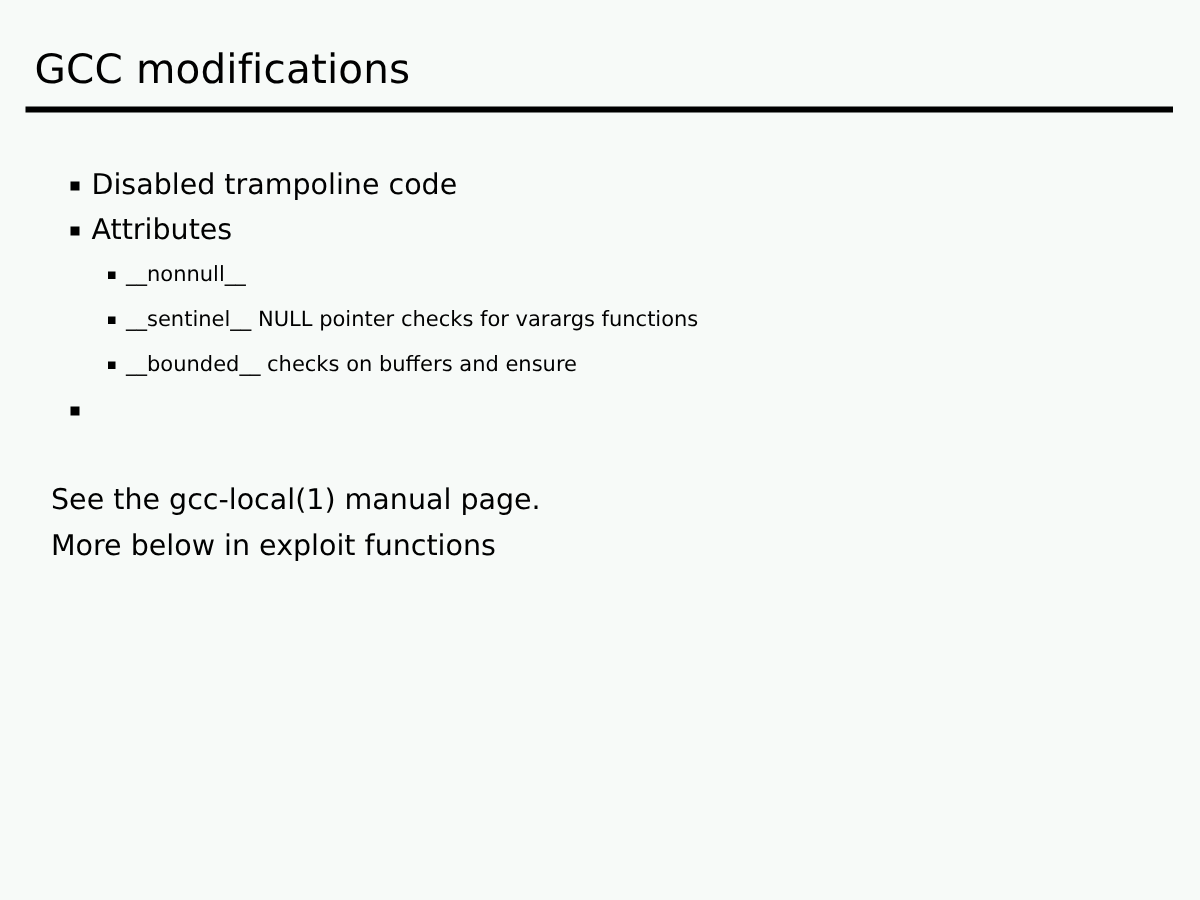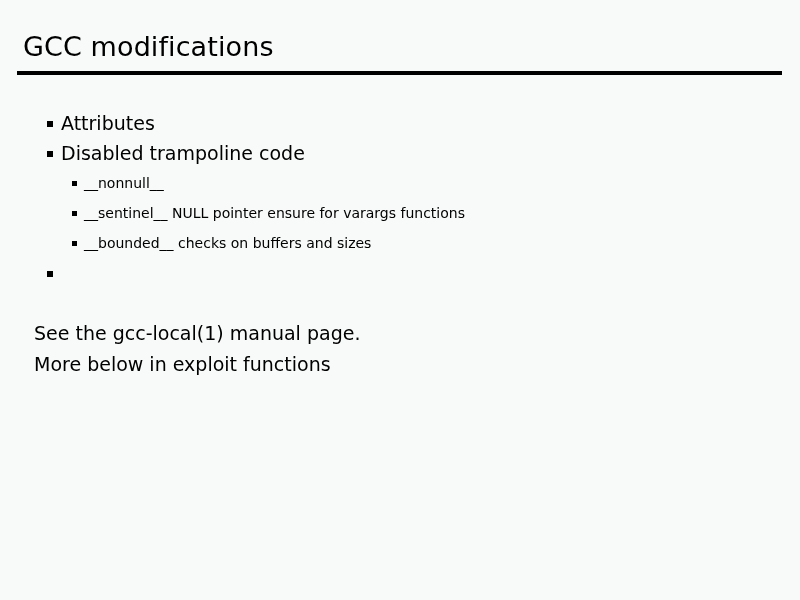--- a/index.html
+++ b/index.html
@@ -128,41 +128,41 @@
     <h1 id="slide-title">GCC modifications</h1>
     <div id="title-rule" style="background: rgb(0, 0, 0);"></div>
   </div>
 
   <div id="content">
 
     <ul class="bullets">
 
       <li class="bullet-item level-1">
         <span class="bullet-marker" style="background: rgb(0, 0, 0);"></span>
-        <span class="bullet-text">Attributes</span>
+        <span class="bullet-text">Disabled trampoline code</span>
       </li>
 
       <li class="bullet-item level-1">
         <span class="bullet-marker" style="background: rgb(0, 0, 0);"></span>
-        <span class="bullet-text">Disabled trampoline code</span>
+        <span class="bullet-text">Attributes</span>
       </li>
 
       <li class="bullet-item level-2">
         <span class="bullet-marker" style="background: rgb(0, 0, 0);"></span>
         <span class="bullet-text">__nonnull__</span>
       </li>
 
       <li class="bullet-item level-2">
         <span class="bullet-marker" style="background: rgb(0, 0, 0);"></span>
-        <span class="bullet-text">__sentinel__ NULL pointer ensure for varargs functions</span>
+        <span class="bullet-text">__sentinel__ NULL pointer checks for varargs functions</span>
       </li>
 
       <li class="bullet-item level-2">
         <span class="bullet-marker" style="background: rgb(0, 0, 0);"></span>
-        <span class="bullet-text">__bounded__ checks on buffers and sizes</span>
+        <span class="bullet-text">__bounded__ checks on buffers and ensure</span>
       </li>
 
       <li class="bullet-item level-1">
         <span class="bullet-marker" style="background: rgb(0, 0, 0);"></span>
       </li>
 
     </ul>
 
     <div class="spacer-line-sm"></div>
     <div class="spacer-line-sm"></div>

